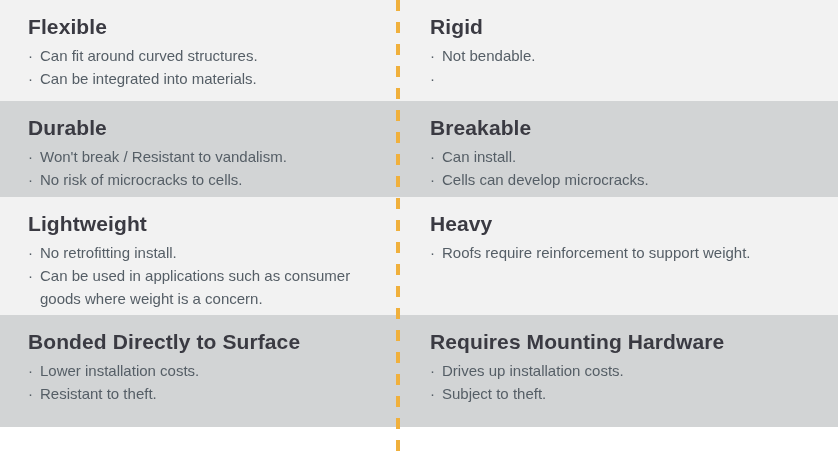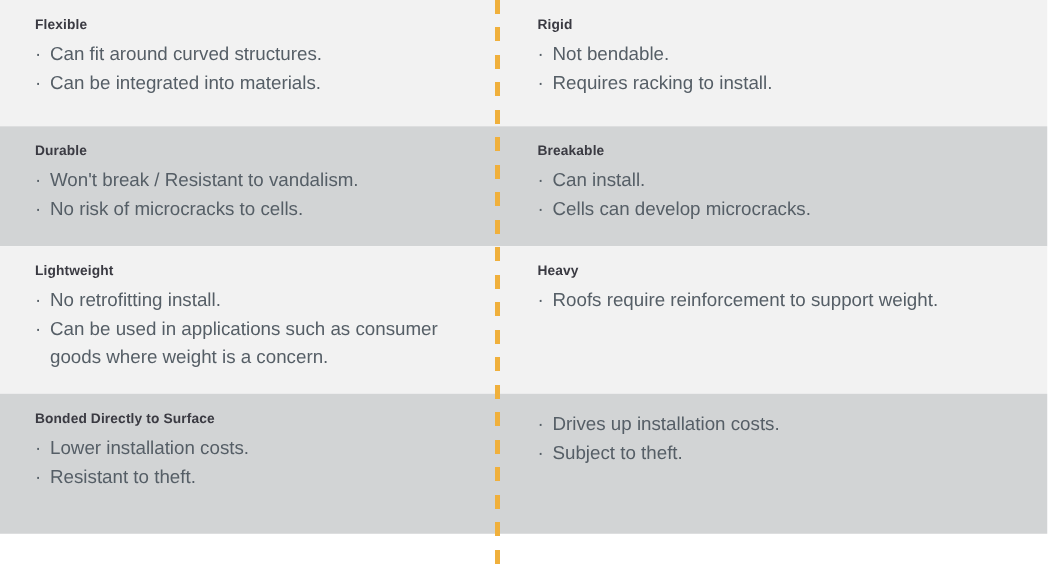--- a/index.html
+++ b/index.html
@@ -43,21 +43,21 @@
     padding-left: 28px;
     padding-right: 22px;
   }
   .cell-right {
     width: 440px;
     padding-left: 32px;
     padding-right: 24px;
   }
 
   .cell-title {
-    font-size: 11px;
+    font-size: 21px;
     font-weight: bold;
     color: #3a3a42;
     letter-spacing: 0.1px;
     margin: 0 0 5px 0;
     line-height: 1.25;
   }
 
   .bullet-list {
     list-style: none;
     margin: 0;
@@ -105,21 +105,21 @@
       <div class="cell-title">Flexible</div>
       <ul class="bullet-list">
         <li class="bullet-item"><span class="dot">·</span><span>Can fit around curved structures.</span></li>
         <li class="bullet-item"><span class="dot">·</span><span>Can be integrated into materials.</span></li>
       </ul>
     </div>
     <div class="cell cell-right">
       <div class="cell-title">Rigid</div>
       <ul class="bullet-list">
         <li class="bullet-item"><span class="dot">·</span><span>Not bendable.</span></li>
-        <li class="bullet-item"><span class="dot">·</span><span>Requires racking to install.</span></li>
+        <li class="bullet-item"><span class="dot">·</span></li>
       </ul>
     </div>
   </div>
 
   <div class="row dark row-2">
     <div class="cell cell-left">
       <div class="cell-title">Durable</div>
       <ul class="bullet-list">
         <li class="bullet-item"><span class="dot">·</span><span>Won't break / Resistant to vandalism.</span></li>
         <li class="bullet-item"><span class="dot">·</span><span>No risk of microcracks to cells.</span></li>
@@ -152,20 +152,21 @@
 
   <div class="row dark row-4">
     <div class="cell cell-left">
       <div class="cell-title">Bonded Directly to Surface</div>
       <ul class="bullet-list">
         <li class="bullet-item"><span class="dot">·</span><span>Lower installation costs.</span></li>
         <li class="bullet-item"><span class="dot">·</span><span>Resistant to theft.</span></li>
       </ul>
     </div>
     <div class="cell cell-right">
+      <div class="cell-title">Requires Mounting Hardware</div>
       <ul class="bullet-list">
         <li class="bullet-item"><span class="dot">·</span><span>Drives up installation costs.</span></li>
         <li class="bullet-item"><span class="dot">·</span><span>Subject to theft.</span></li>
       </ul>
     </div>
   </div>
 
   <div class="divider"></div>
 </div>
 

